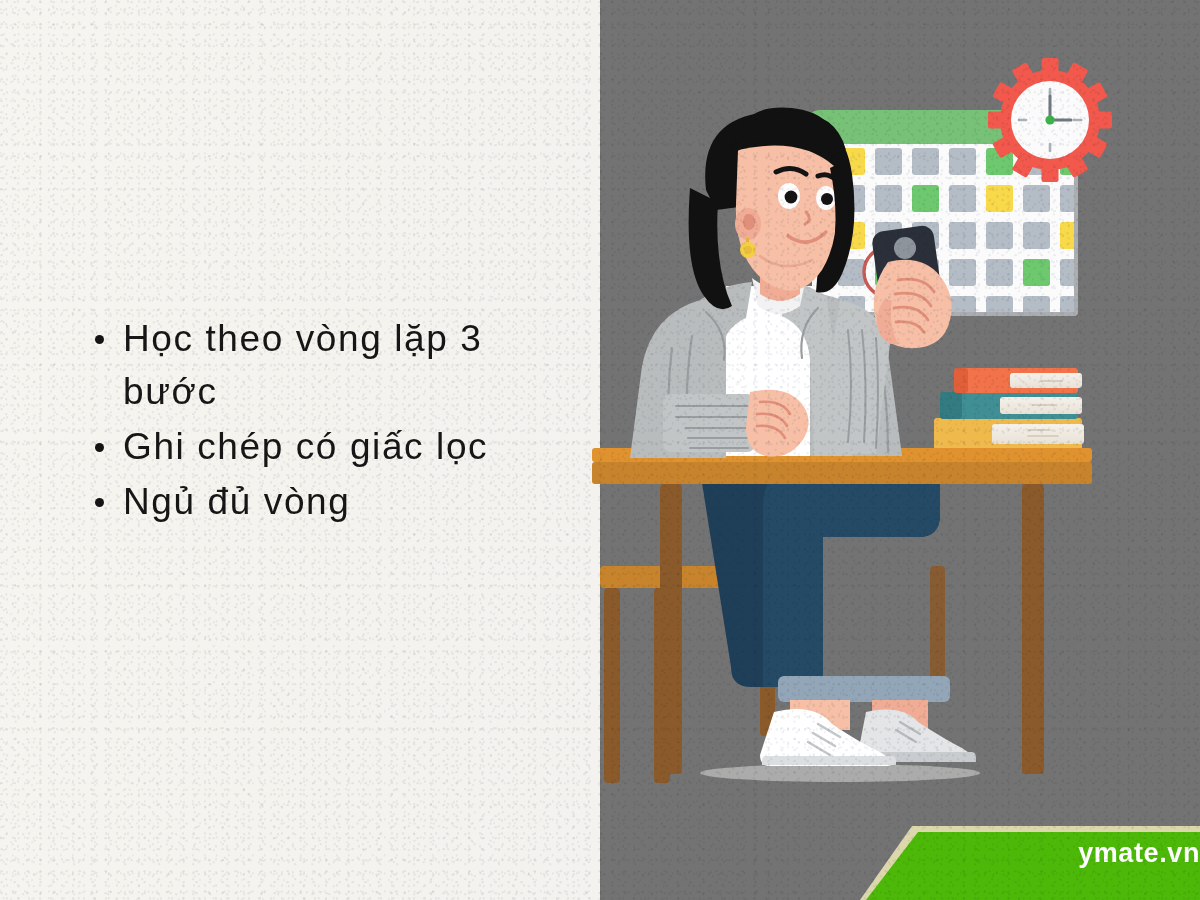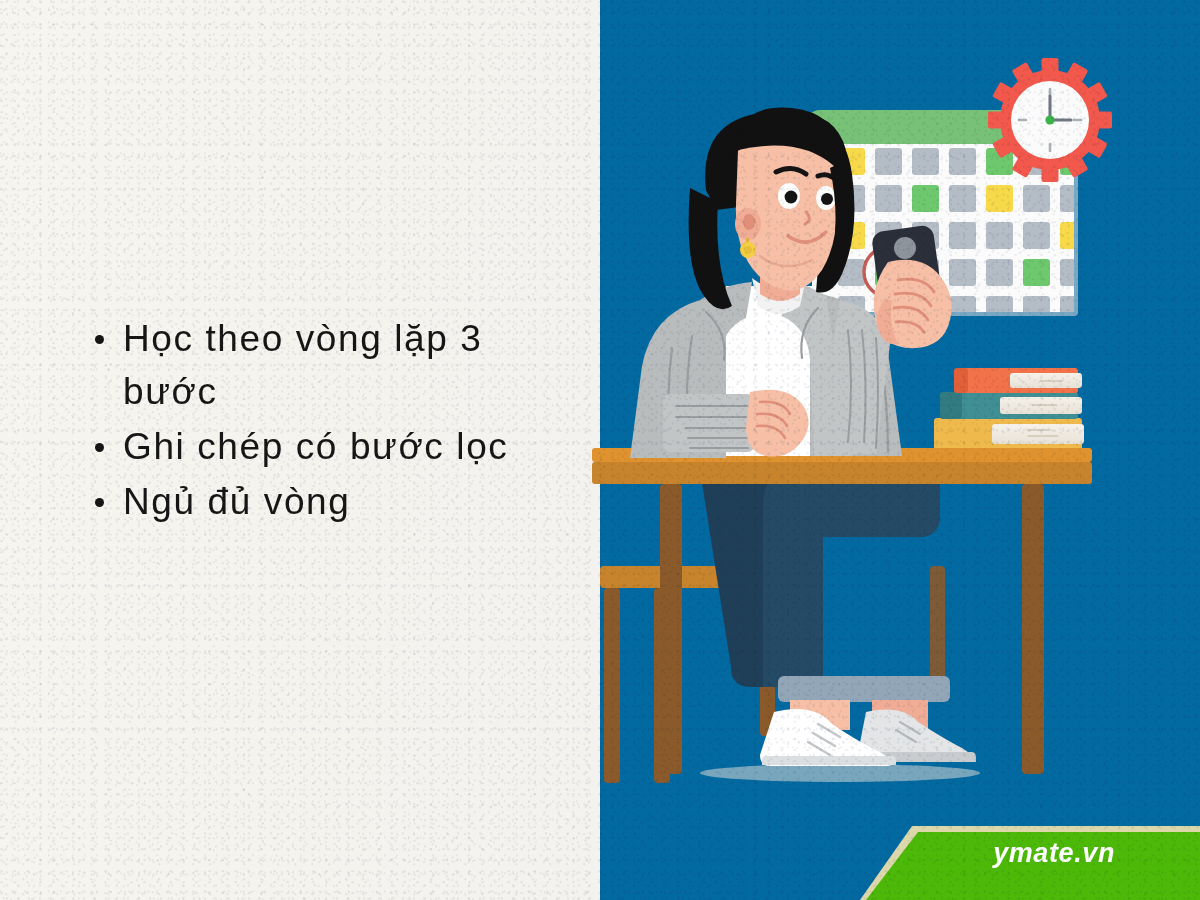--- a/index.html
+++ b/index.html
@@ -4,21 +4,21 @@
 <title>Study Tips Infographic</title>
 <style>
   html,body{margin:0;padding:0;}
   body{
     width:1200px;height:900px;overflow:hidden;
     font-family:"Liberation Sans", sans-serif;
     background:#f3f2ef;
   }
   #stage{
     position:relative;width:1200px;height:900px;overflow:hidden;
-    background:#0369a1;
+    background:#737373;
   }
   
   #grain{
     position:absolute;inset:0;
     background-image:
       radial-gradient(circle at 12% 20%, rgba(160,170,185,.22) 0 1px, transparent 1.4px),
       radial-gradient(circle at 37% 62%, rgba(150,160,180,.18) 0 1px, transparent 1.4px),
       radial-gradient(circle at 64% 11%, rgba(165,172,188,.20) 0 1px, transparent 1.4px),
       radial-gradient(circle at 82% 45%, rgba(155,165,182,.17) 0 1px, transparent 1.4px),
       radial-gradient(circle at 25% 86%, rgba(160,170,185,.18) 0 1px, transparent 1.4px),
@@ -68,22 +68,22 @@
     clip-path:polygon(52px 0, 340px 0, 340px 74px, 0 74px);
   }
   .footer-green{
     position:absolute;left:0;top:6px;width:340px;height:68px;
     background:#4cb808;
     clip-path:polygon(58px 0, 340px 0, 340px 68px, 6px 68px);
   }
   .footer-label{
     position:absolute;left:0;top:0;width:340px;height:54px;
     display:flex;align-items:center;justify-content:flex-end;
-    padding-right:85px;box-sizing:border-box;
-    color:#ffffff;font-size:27px;font-weight:700;letter-spacing:.6px;font-style:italic;
+    box-sizing:border-box;
+    color:#ffffff;font-size:27px;font-weight:700;letter-spacing:.6px;
   }
 </style>
 </head>
 <body>
 
 <div id="stage">
 
   <div id="leftwash"></div>
 
   <svg id="illus" viewBox="0 0 1200 900">
@@ -339,21 +339,21 @@
         <path d="M894 308 q24 -4 34 12"></path>
         <path d="M896 322 q20 -2 28 10"></path>
       </g>
 
       <path d="M884 300 q-12 18 -4 34 q6 12 18 10 q-10 -20 -6 -44z" fill="#f0ac95"></path>
     </g>
   </svg>
 
   <ul class="bullets">
     <li class="bullet-item">Học theo vòng lặp 3 bước</li>
-    <li class="bullet-item">Ghi chép có bước lọc</li>
+    <li class="bullet-item">Ghi chép có giấc lọc</li>
     <li class="bullet-item">Ngủ đủ vòng</li>
   </ul>
 
   <div class="footer">
     <div class="footer-cream"></div>
     <div class="footer-green"></div>
     <div class="footer-label">ymate.vn</div>
   </div>
 
   <div id="grain"></div>

